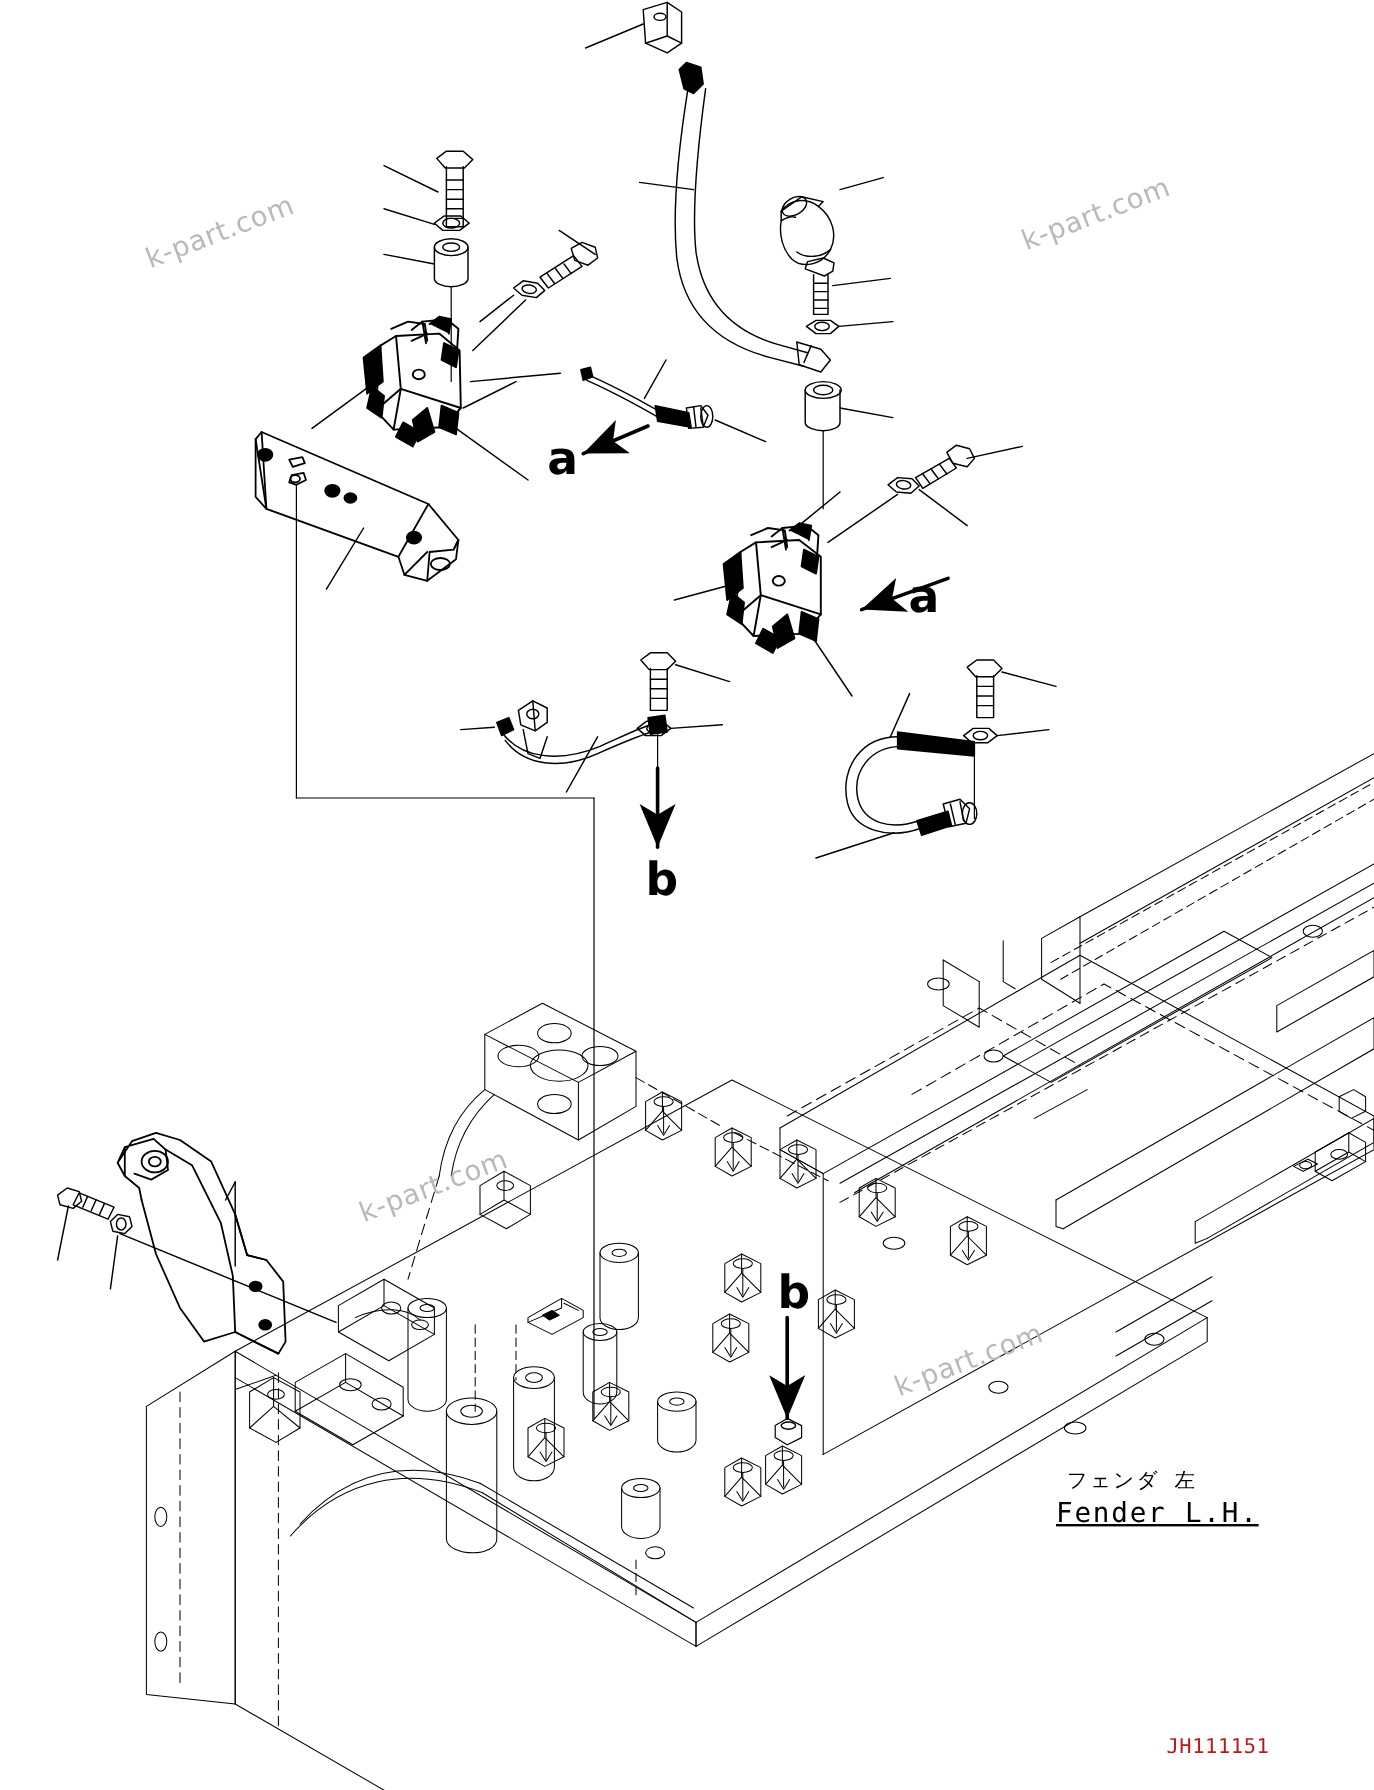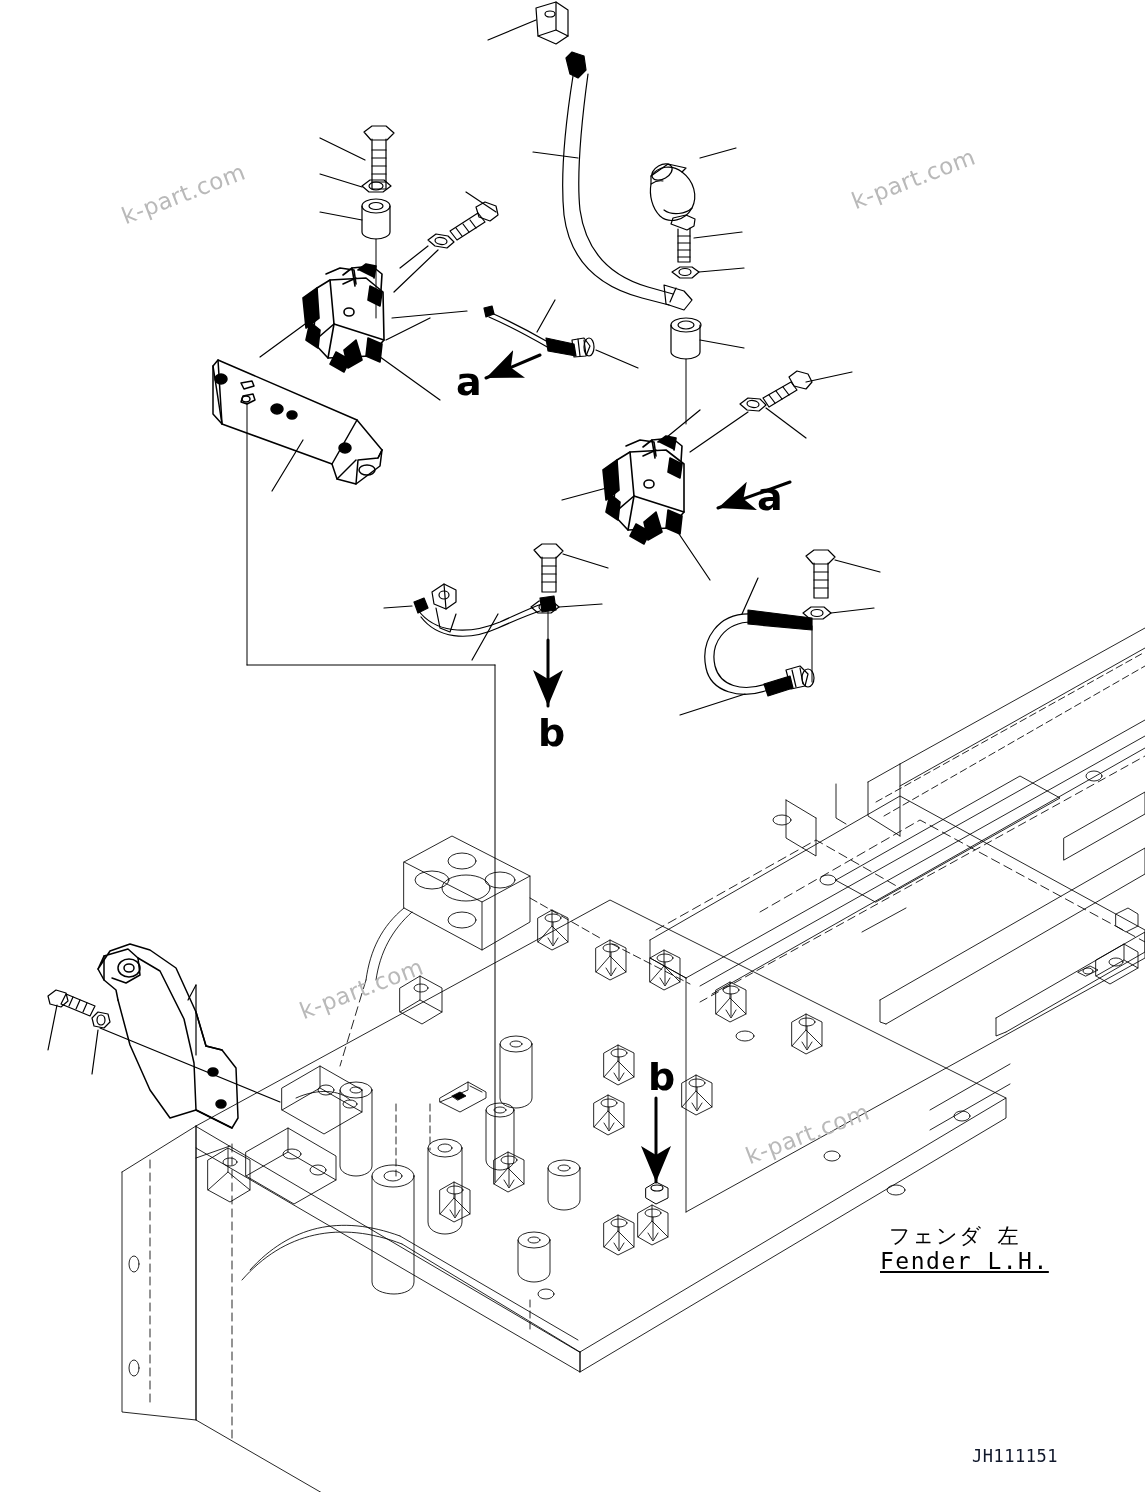--- a/index.html
+++ b/index.html
@@ -38,38 +38,38 @@
   }
   .caption {
     position: absolute;
     font-family: "DejaVu Sans Mono", monospace;
     color: #000000;
     white-space: nowrap;
   }
   #caption-jp {
     left: 889px;
     top: 1222px;
-    font-size: 21px;
+    font-size: 17px;
     letter-spacing: 2px;
   }
   #caption-en {
     left: 880px;
     top: 1248px;
     font-size: 23px;
     letter-spacing: 1.5px;
     text-decoration: underline;
   }
   #drawing-number {
     position: absolute;
     left: 972px;
     top: 1446px;
     font-family: "DejaVu Sans Mono", monospace;
     font-size: 17px;
     letter-spacing: 0.5px;
-    color: #0f172a;
+    color: #b91c1c;
     white-space: nowrap;
   }
   .callout {
     position: absolute;
     font-family: "DejaVu Sans", sans-serif;
     font-size: 38px;
     font-weight: bold;
     color: #000000;
     line-height: 1;
   }

